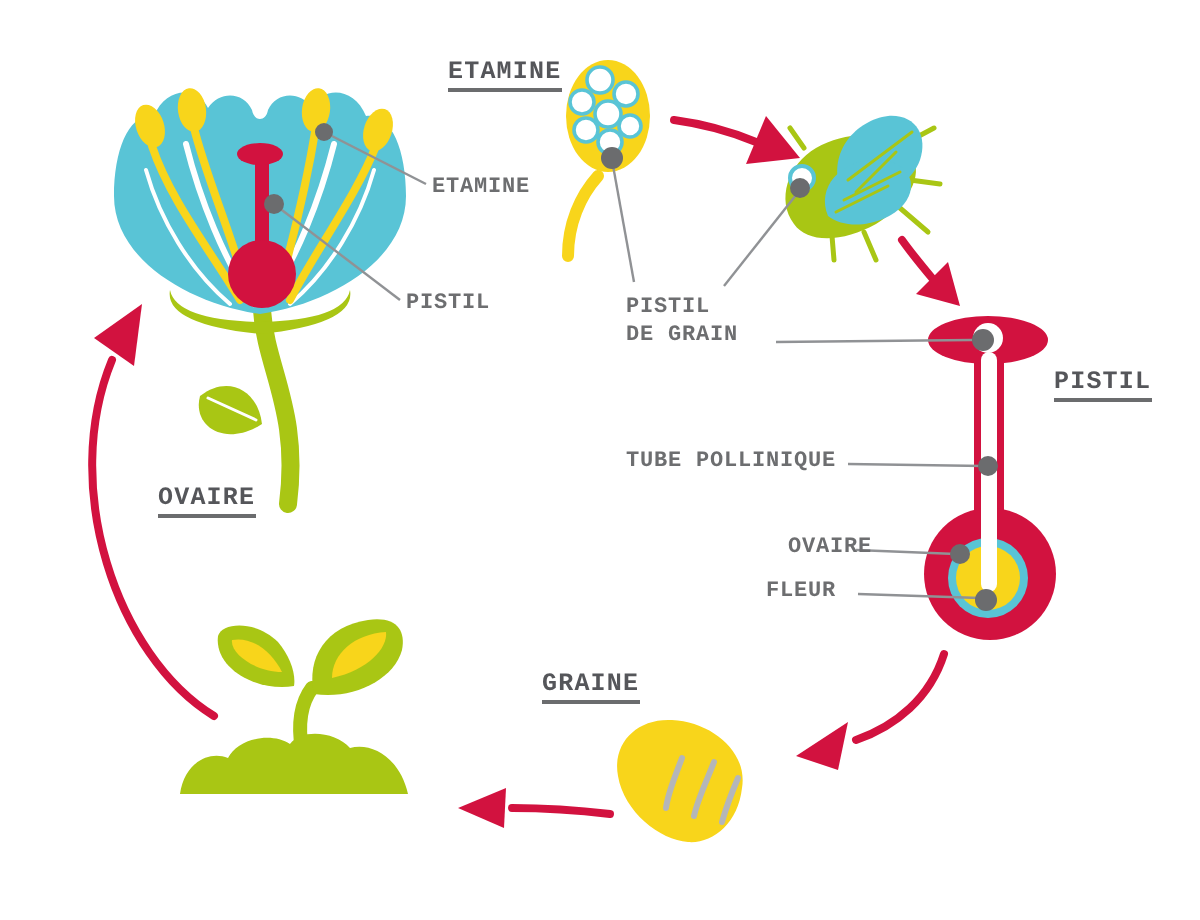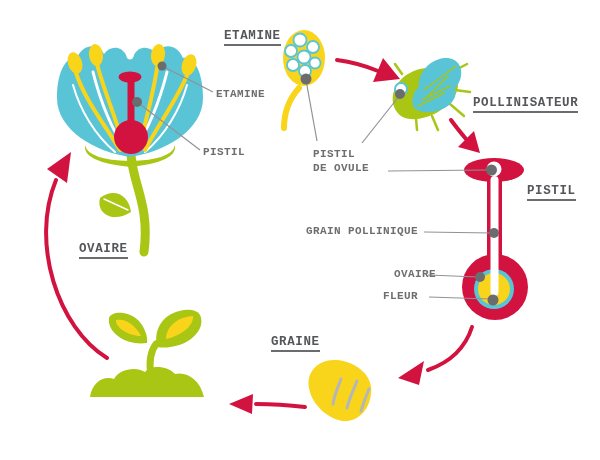--- a/index.html
+++ b/index.html
@@ -171,27 +171,26 @@
       <circle class="f-dot" cx="306" cy="79" r="5.5"></circle>
       <circle class="f-dot" cx="400" cy="94" r="5"></circle>
       <circle class="f-dot" cx="491.5" cy="170" r="5.5"></circle>
       <circle class="f-dot" cx="494" cy="233" r="5"></circle>
       <circle class="f-dot" cx="480" cy="277" r="5"></circle>
       <circle class="f-dot" cx="493" cy="300" r="5.5"></circle>
     </g>
   </svg>
 
   <span class="heading" style="left:224px;top:29px">ETAMINE</span>
-  <span class="heading" style="left:473px;top:96px">POLLINISATEUR</span>
   <span class="heading" style="left:527px;top:184px">PISTIL</span>
   <span class="heading" style="left:79px;top:242px">OVAIRE</span>
   <span class="heading" style="left:271px;top:335px">GRAINE</span>
 
   <span class="lbl" style="left:216px;top:88px">ETAMINE</span>
   <span class="lbl" style="left:203px;top:146px">PISTIL</span>
   <span class="lbl two-line" style="left:313px;top:147px">
     <span>PISTIL</span><br>
-    <span>DE OVULE</span>
+    <span>DE GRAIN</span>
   </span>
-  <span class="lbl" style="right:182px;top:225px">GRAIN POLLINIQUE</span>
+  <span class="lbl" style="right:182px;top:225px">TUBE POLLINIQUE</span>
   <span class="lbl" style="right:164px;top:268px">OVAIRE</span>
   <span class="lbl" style="right:182px;top:290px">FLEUR</span>
 </div>
 
 </body></html>

